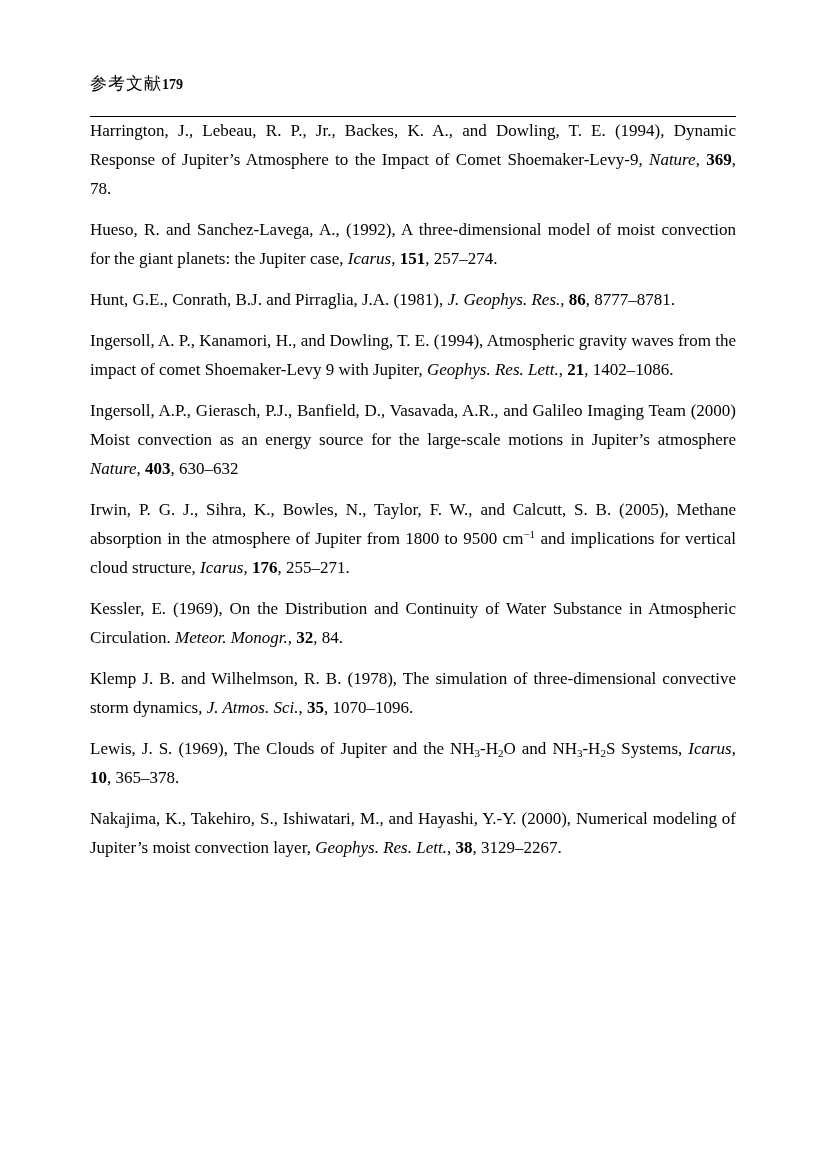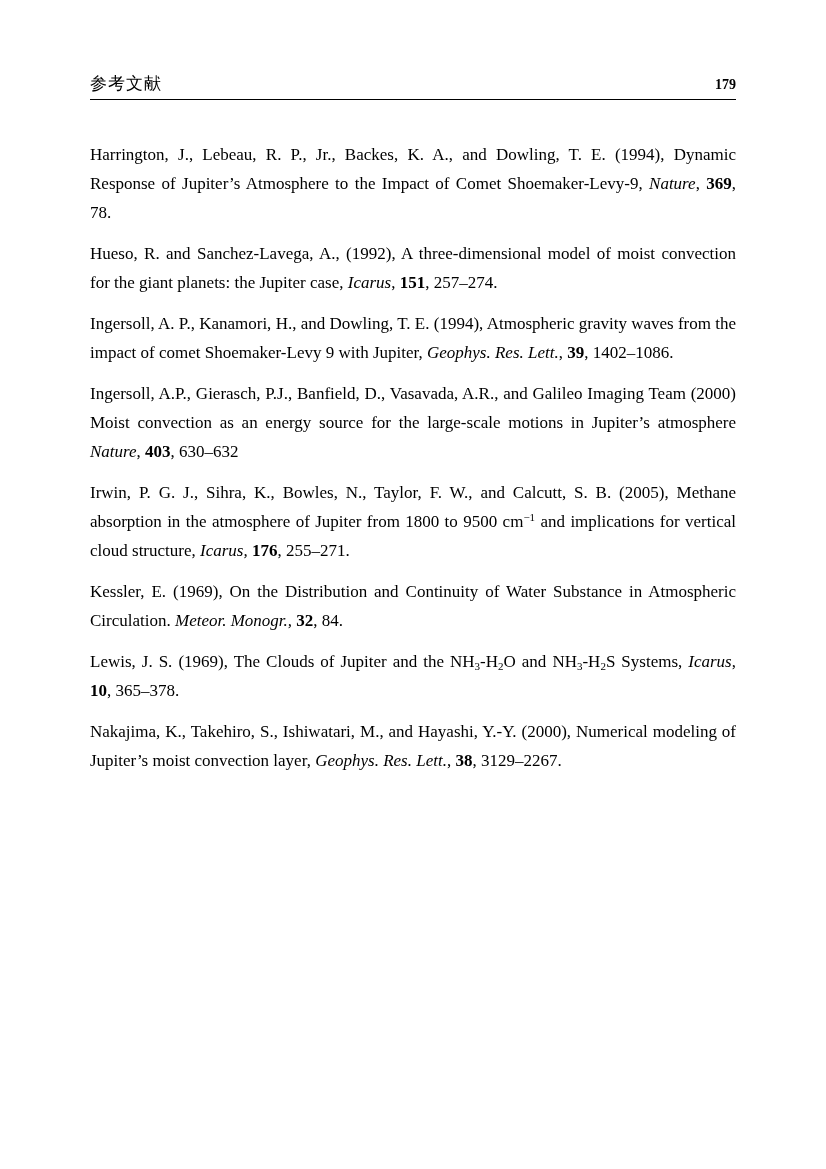--- a/index.html
+++ b/index.html
@@ -9,34 +9,33 @@
     color: #000000;
     font-family: "Liberation Serif", "DejaVu Serif", serif;
     position: relative;
     overflow: hidden;
   }
   .page { position: absolute; inset: 0; background: #ffffff; }
   .page-header {
     position: absolute;
     left: 90px; right: 90px; top: 72px;
     display: flex;
-    justify-content: space-between;
+    justify-content: flex-start;
     align-items: baseline;
     border-bottom: 1.5px solid #000000;
-    padding-bottom: 4px;
+    padding-bottom: 21px;
   }
   .header-title { font-size: 17px; letter-spacing: 1px; }
   .header-page-number { font-size: 14px; font-weight: bold; }
   .references {
     position: absolute;
     left: 90px; right: 90px; top: 116px;
     font-size: 17px;
     line-height: 29px;
     text-align: justify;
-    margin-top: 24px;
   }
   .reference-entry { margin: 0 0 12px 0; }
   .seg { }
   .italic { font-style: italic; }
   .bold { font-weight: bold; }
   .sup { font-size: 11px; vertical-align: 6px; line-height: 0; }
   .sub { font-size: 11px; vertical-align: -3px; line-height: 0; }
 </style>
 </head>
 <body>
@@ -44,21 +43,23 @@
 <div class="page">
 
   <header class="page-header">
     <span class="header-title">参考文献</span>
     <span class="header-page-number">179</span>
   </header>
 
   <main class="references">
       <p class="reference-entry"><span class="seg">Harrington, J., Lebeau, R. P., Jr., Backes, K. A., and Dowling, T. E. (1994), Dynamic Response of Jupiter’s Atmosphere to the Impact of Comet Shoemaker-Levy-9, </span><span class="seg italic">Nature</span><span class="seg">, </span><span class="seg bold">369</span><span class="seg">, 78.</span></p>
       <p class="reference-entry"><span class="seg">Hueso, R. and Sanchez-Lavega, A., (1992), A three-dimensional model of moist convection for the giant planets: the Jupiter case, </span><span class="seg italic">Icarus</span><span class="seg">, </span><span class="seg bold">151</span><span class="seg">, 257–274.</span></p>
-      <p class="reference-entry"><span class="seg">Ingersoll, A. P., Kanamori, H., and Dowling, T. E. (1994), Atmospheric gravity waves from the impact of comet Shoemaker-Levy 9 with Jupiter, </span><span class="seg italic">Geophys. Res. Lett.</span><span class="seg">, </span><span class="seg bold">39</span><span class="seg">, 1402–1086.</span></p>
+      <p class="reference-entry"><span class="seg">Hunt, G.E., Conrath, B.J. and Pirraglia, J.A. (1981), </span><span class="seg italic">J. Geophys. Res.</span><span class="seg">, </span><span class="seg bold">86</span><span class="seg">, 8777–8781.</span></p>
+      <p class="reference-entry"><span class="seg">Ingersoll, A. P., Kanamori, H., and Dowling, T. E. (1994), Atmospheric gravity waves from the impact of comet Shoemaker-Levy 9 with Jupiter, </span><span class="seg italic">Geophys. Res. Lett.</span><span class="seg">, </span><span class="seg bold">21</span><span class="seg">, 1402–1086.</span></p>
       <p class="reference-entry"><span class="seg">Ingersoll, A.P., Gierasch, P.J., Banfield, D., Vasavada, A.R., and Galileo Imaging Team (2000) Moist convection as an energy source for the large-scale motions in Jupiter’s atmosphere </span><span class="seg italic">Nature</span><span class="seg">, </span><span class="seg bold">403</span><span class="seg">, 630–632</span></p>
       <p class="reference-entry"><span class="seg">Irwin, P. G. J., Sihra, K., Bowles, N., Taylor, F. W., and Calcutt, S. B. (2005), Methane absorption in the atmosphere of Jupiter from 1800 to 9500 cm</span><span class="seg sup">−1</span><span class="seg"> and implications for vertical cloud structure, </span><span class="seg italic">Icarus,</span><span class="seg"> </span><span class="seg bold">176</span><span class="seg">, 255–271.</span></p>
       <p class="reference-entry"><span class="seg">Kessler, E. (1969), On the Distribution and Continuity of Water Substance in Atmospheric Circulation. </span><span class="seg italic">Meteor. Monogr.,</span><span class="seg"> </span><span class="seg bold">32</span><span class="seg">, 84.</span></p>
+      <p class="reference-entry"><span class="seg">Klemp J. B. and Wilhelmson, R. B. (1978), The simulation of three-dimensional convective storm dynamics, </span><span class="seg italic">J. Atmos. Sci.</span><span class="seg">, </span><span class="seg bold">35</span><span class="seg">, 1070–1096.</span></p>
       <p class="reference-entry"><span class="seg">Lewis, J. S. (1969), The Clouds of Jupiter and the NH</span><span class="seg sub">3</span><span class="seg">-H</span><span class="seg sub">2</span><span class="seg">O and NH</span><span class="seg sub">3</span><span class="seg">-H</span><span class="seg sub">2</span><span class="seg">S Systems, </span><span class="seg italic">Icarus</span><span class="seg">, </span><span class="seg bold">10</span><span class="seg">, 365–378.</span></p>
       <p class="reference-entry"><span class="seg">Nakajima, K., Takehiro, S., Ishiwatari, M., and Hayashi, Y.-Y. (2000), Numerical modeling of Jupiter’s moist convection layer, </span><span class="seg italic">Geophys. Res. Lett.</span><span class="seg">, </span><span class="seg bold">38</span><span class="seg">, 3129–2267.</span></p>
     </main>
 
 </div>
 
 </body></html>

